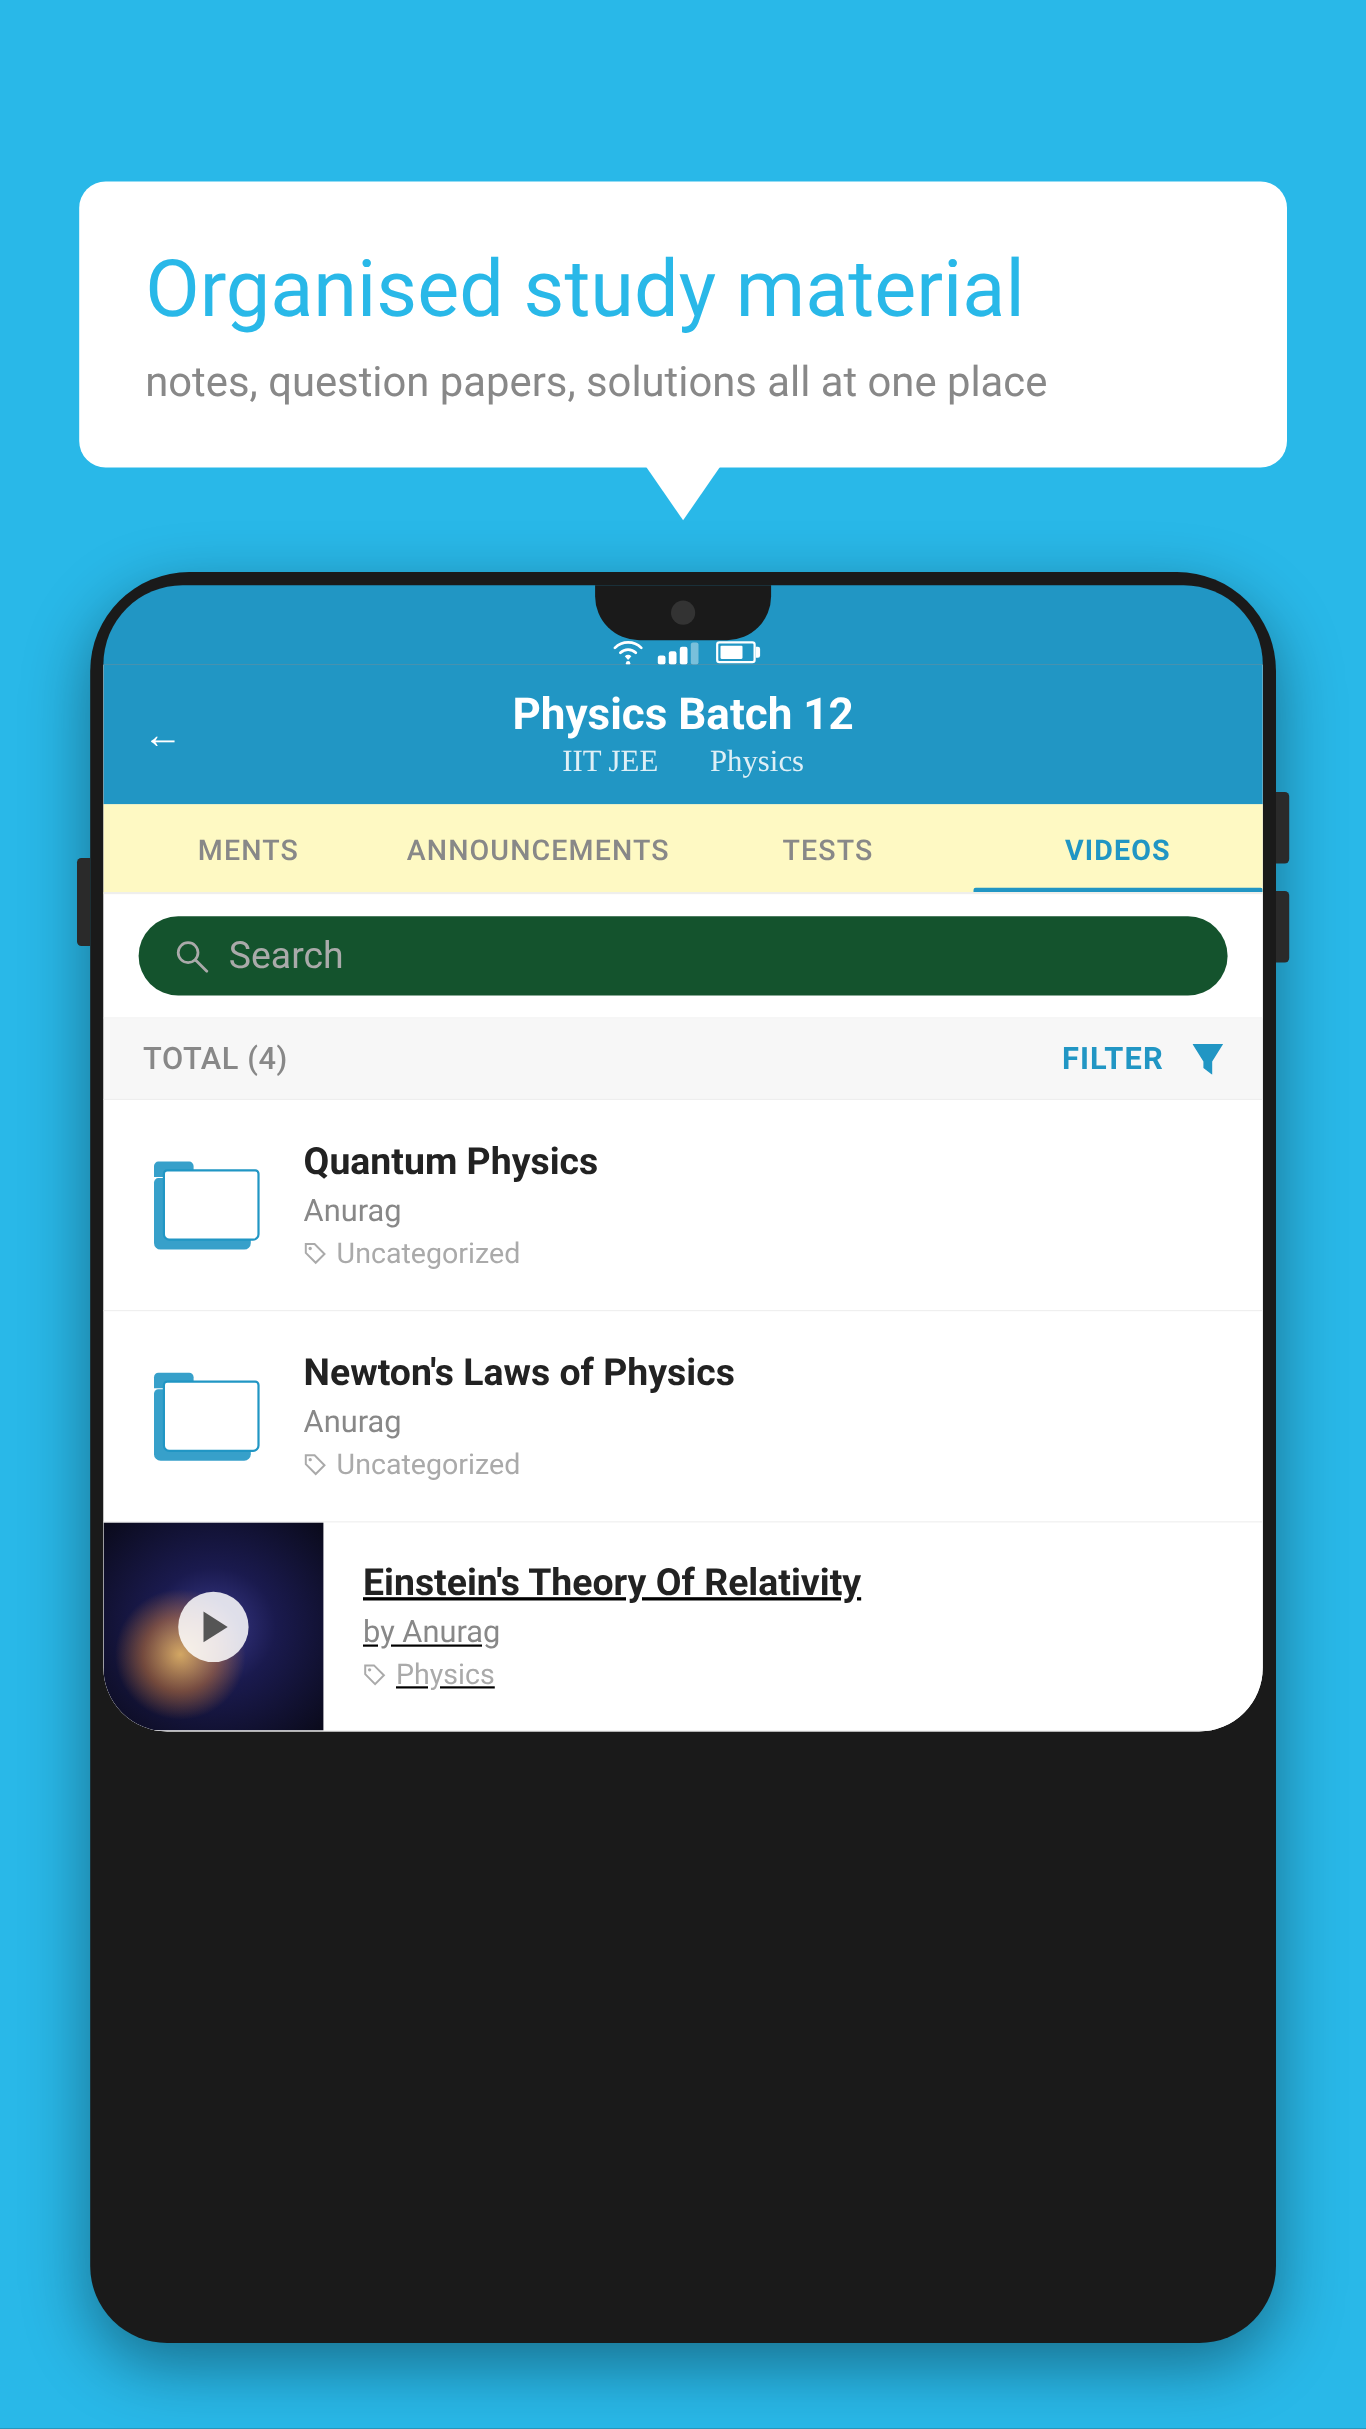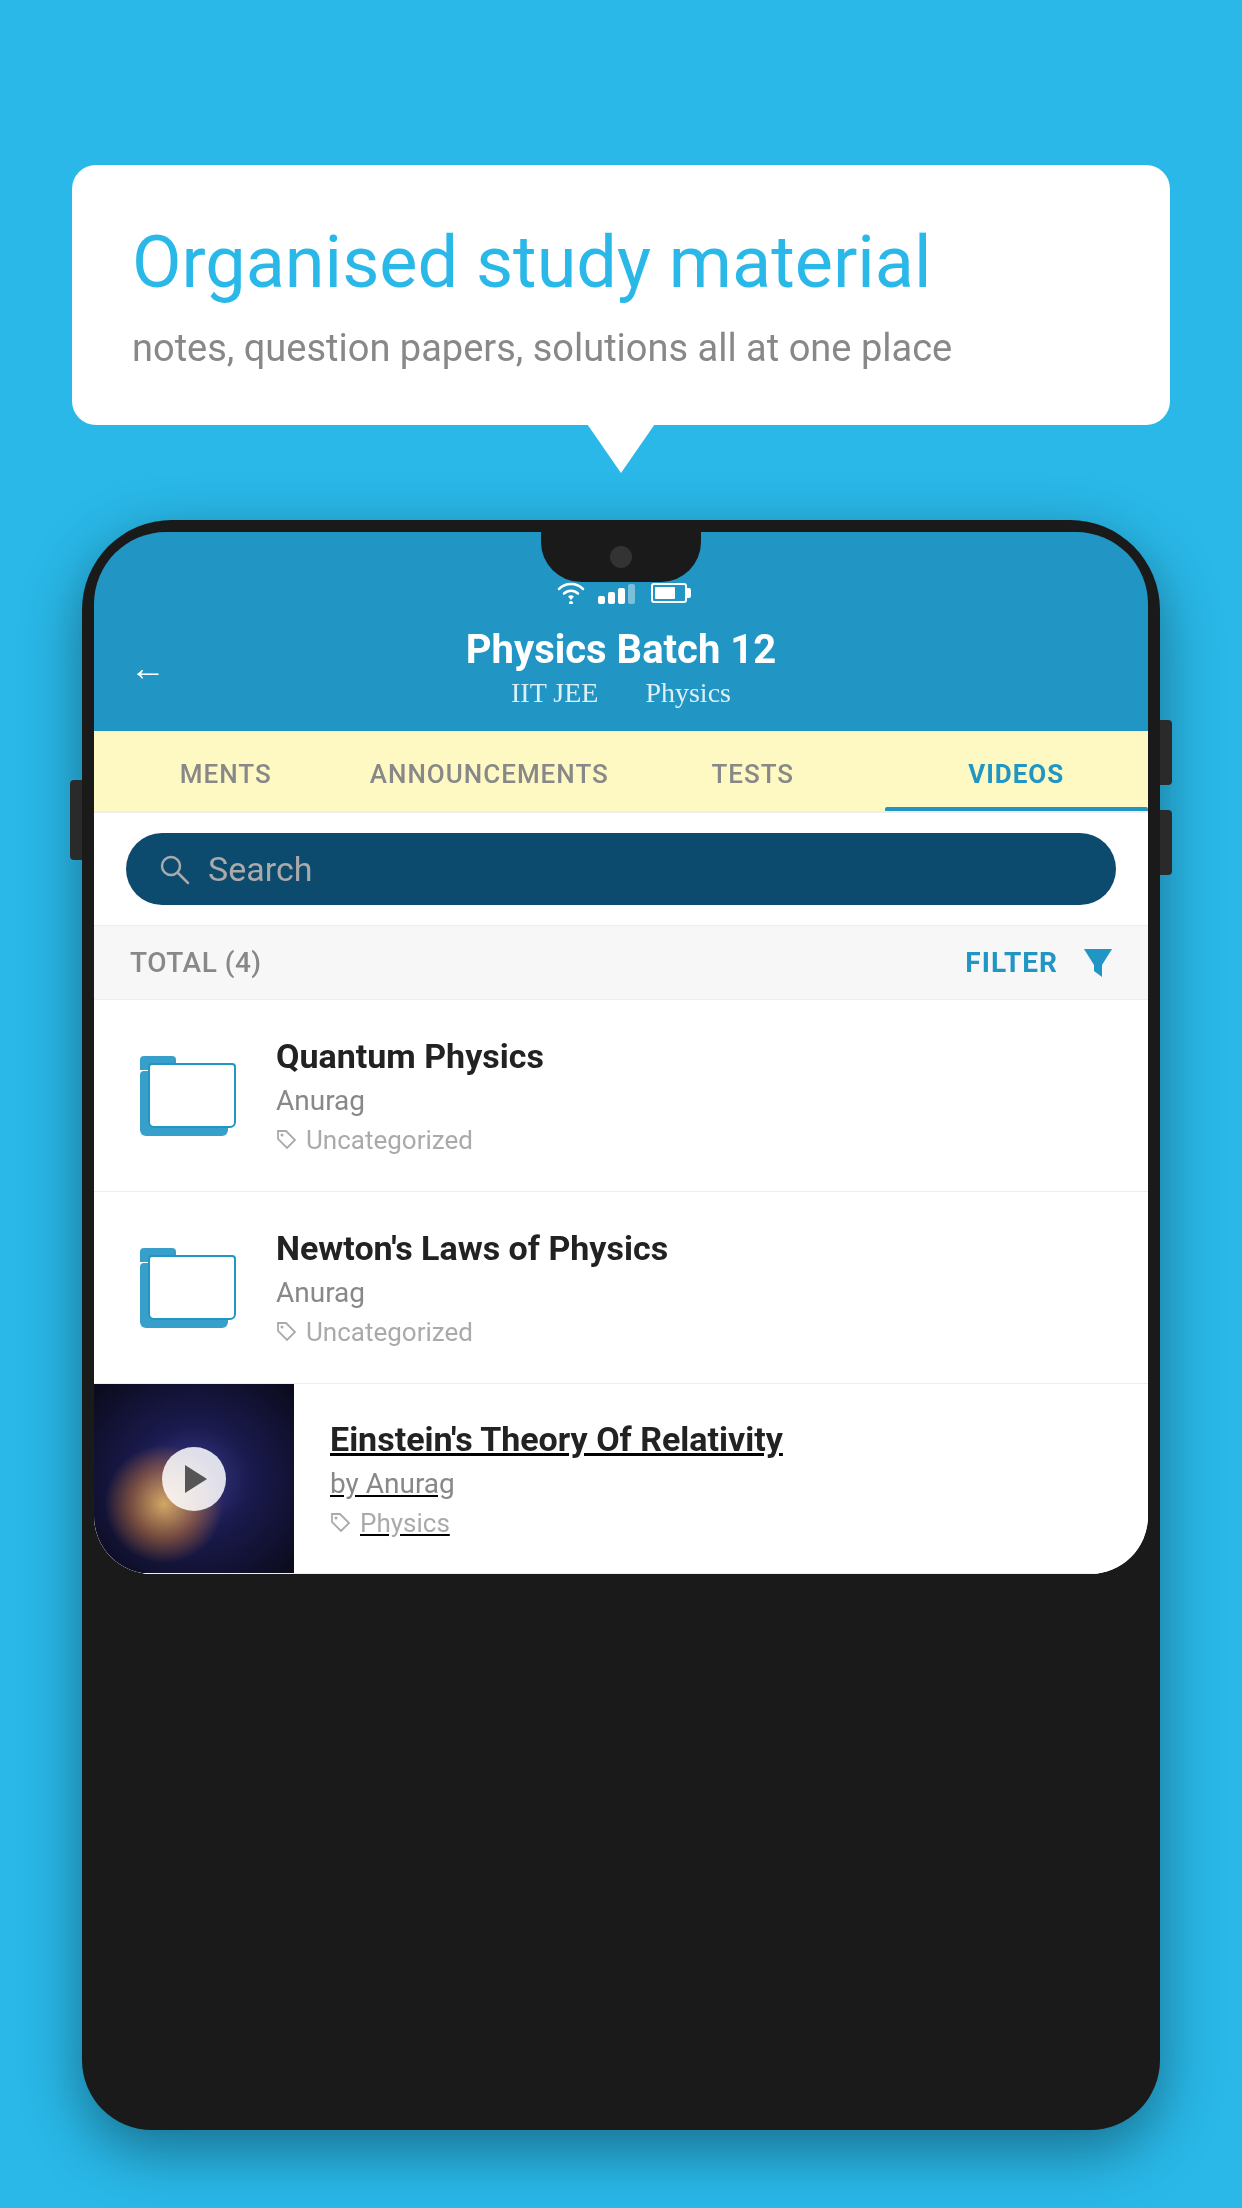--- a/index.html
+++ b/index.html
@@ -245,21 +245,21 @@
     }
 
     
     .search-container {
       background: white;
       padding: 20px 32px;
       border-bottom: 1px solid #eee;
     }
 
     .search-bar {
-      background: #0c4a6e;
+      background: #14532d;
       border-radius: 40px;
       display: flex;
       align-items: center;
       padding: 16px 30px;
       gap: 16px;
     }
 
     .search-text {
       color: #aaa;
       font-size: 34px;

